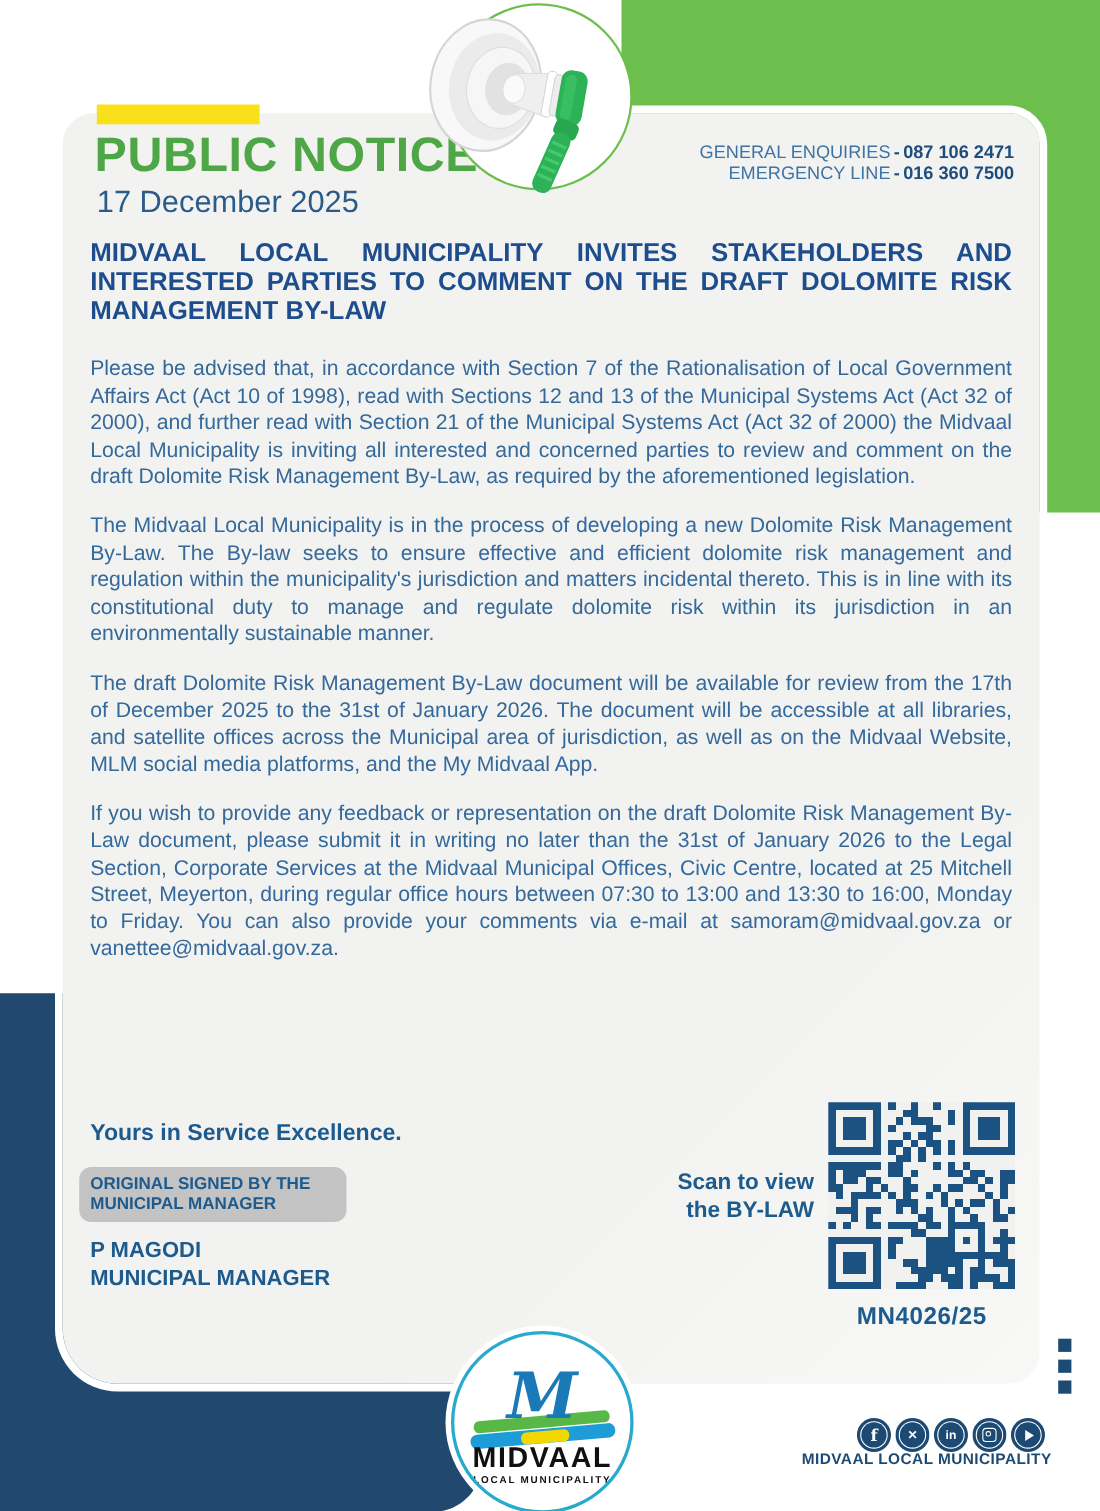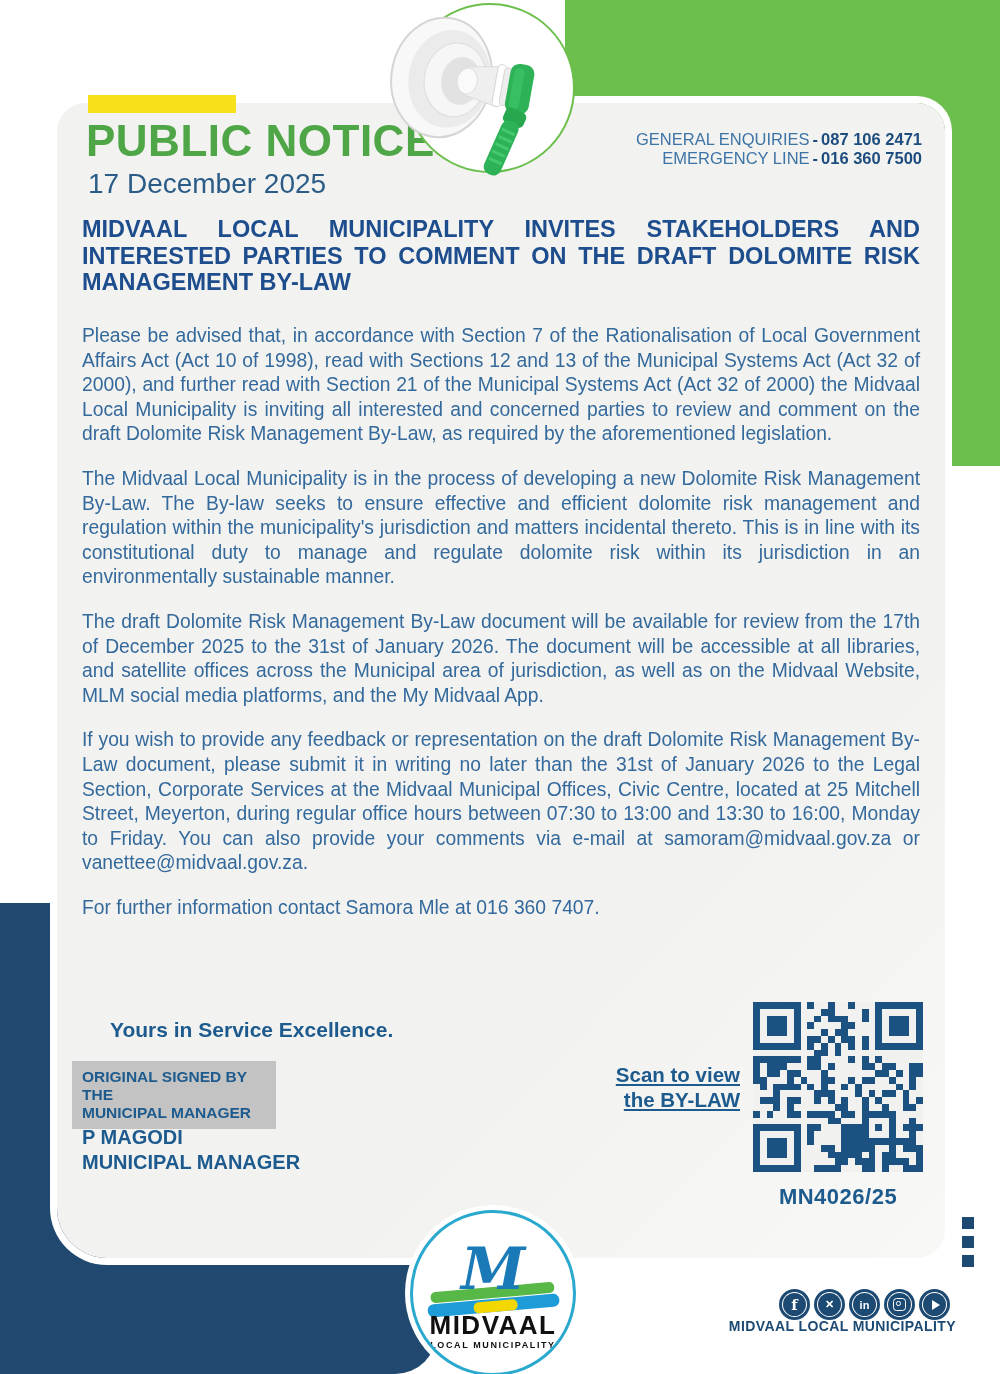--- a/index.html
+++ b/index.html
@@ -27,30 +27,30 @@
         font-size:16.5px;line-height:19.3px;color:#3d74a6;}
   .contacts .c-sep{margin:0 3px;font-weight:bold;color:#1d4d7e;}
   .contacts .c-num{font-weight:bold;color:#1d4d7e;margin-top:39px;}
   .headline{position:absolute;left:82px;top:216px;width:838px;z-index:3;
         font-size:23.5px;font-weight:bold;color:var(--headline-blue);
         line-height:26.5px;text-align:justify;}
   .body-text{position:absolute;left:82px;top:324px;width:838px;z-index:3;
         font-size:19.3px;line-height:24.6px;color:var(--body-blue);text-align:justify;}
   .body-text p{margin:0 0 20px 0;}
   .yours{position:absolute;left:82px;top:1018px;z-index:3;font-size:21px;font-weight:bold;
-        color:var(--accent-blue);margin-left:28px;}
-  .stamp{position:absolute;left:72px;top:1061px;width:204px;z-index:3;background:#c3c3c3;
-        padding:7px 10px;box-sizing:border-box;}
+        color:var(--accent-blue);}
+  .stamp{position:absolute;left:72px;top:1061px;width:243px;z-index:3;background:#c3c3c3;
+        padding:7px 10px;box-sizing:border-box;border-radius:11px;}
   .stamp div{font-size:15.5px;font-weight:bold;color:var(--accent-blue);line-height:18px;}
   .sig-name{position:absolute;left:82px;top:1126px;z-index:3;font-size:20px;font-weight:bold;
         color:var(--accent-blue);}
   .sig-title{position:absolute;left:82px;top:1151px;z-index:3;font-size:20px;font-weight:bold;
         color:var(--accent-blue);}
   .scan-label{position:absolute;left:540px;top:1062px;width:200px;z-index:3;text-align:right;
-        font-size:20.5px;font-weight:bold;color:var(--accent-blue);line-height:25px;text-decoration:underline;}
+        font-size:20.5px;font-weight:bold;color:var(--accent-blue);line-height:25px;}
   .qr-wrap{position:absolute;left:753px;top:1002px;width:170px;height:170px;z-index:3;}
   .mn-number{position:absolute;left:743px;top:1184px;width:190px;z-index:3;text-align:center;
         font-size:22px;font-weight:bold;color:var(--accent-blue);letter-spacing:0.5px;}
   .logo-circle{position:absolute;left:410px;top:1210px;width:160px;height:160px;z-index:3;
         background:#fff;border:3px solid var(--logo-teal);border-radius:50%;overflow:hidden;
         box-shadow:0 0 0 5px #ffffff;}
   .social-row{position:absolute;right:50px;top:1289px;z-index:3;display:flex;gap:4px;}
   .sicon{width:31px;height:31px;border-radius:50%;background:#fff;
         box-shadow:inset 0 0 0 3px var(--footer-blue);display:inline-flex;
         align-items:center;justify-content:center;}
@@ -116,21 +116,20 @@
     <div><span class="c-label">EMERGENCY LINE</span><span class="c-sep">-</span><span class="c-num">016 360 7500</span></div>
   </div>
 
   <div class="headline">MIDVAAL LOCAL MUNICIPALITY INVITES STAKEHOLDERS AND INTERESTED PARTIES TO COMMENT ON THE DRAFT DOLOMITE RISK MANAGEMENT BY-LAW</div>
 
   <div class="body-text">
       <p>Please be advised that, in accordance with Section 7 of the Rationalisation of Local Government Affairs Act (Act 10 of 1998), read with Sections 12 and 13 of the Municipal Systems Act (Act 32 of 2000), and further read with Section 21 of the Municipal Systems Act (Act 32 of 2000) the Midvaal Local Municipality is inviting all interested and concerned parties to review and comment on the draft Dolomite Risk Management By-Law, as required by the aforementioned legislation.</p>
       <p>The Midvaal Local Municipality is in the process of developing a new Dolomite Risk Management By-Law. The By-law seeks to ensure effective and efficient dolomite risk management and regulation within the municipality's jurisdiction and matters incidental thereto. This is in line with its constitutional duty to manage and regulate dolomite risk within its jurisdiction in an environmentally sustainable manner.</p>
       <p>The draft Dolomite Risk Management By-Law document will be available for review from the 17th of December 2025 to the 31st of January 2026. The document will be accessible at all libraries, and satellite offices across the Municipal area of jurisdiction, as well as on the Midvaal Website, MLM social media platforms, and the My Midvaal App.</p>
       <p>If you wish to provide any feedback or representation on the draft Dolomite Risk Management By-Law document, please submit it in writing no later than the 31st of January 2026 to the Legal Section, Corporate Services at the Midvaal Municipal Offices, Civic Centre, located at 25 Mitchell Street, Meyerton, during regular office hours between 07:30 to 13:00 and 13:30 to 16:00, Monday to Friday. You can also provide your comments via e-mail at samoram@midvaal.gov.za or vanettee@midvaal.gov.za.</p>
-      <p>For further information contact Samora Mle at 016 360 7407.</p>
     </div>
 
   <div class="yours">Yours in Service Excellence.</div>
 
   <div class="stamp">
       <div>ORIGINAL SIGNED BY THE</div>
       <div>MUNICIPAL MANAGER</div>
     </div>
 
   <div class="sig-name">P MAGODI</div>

